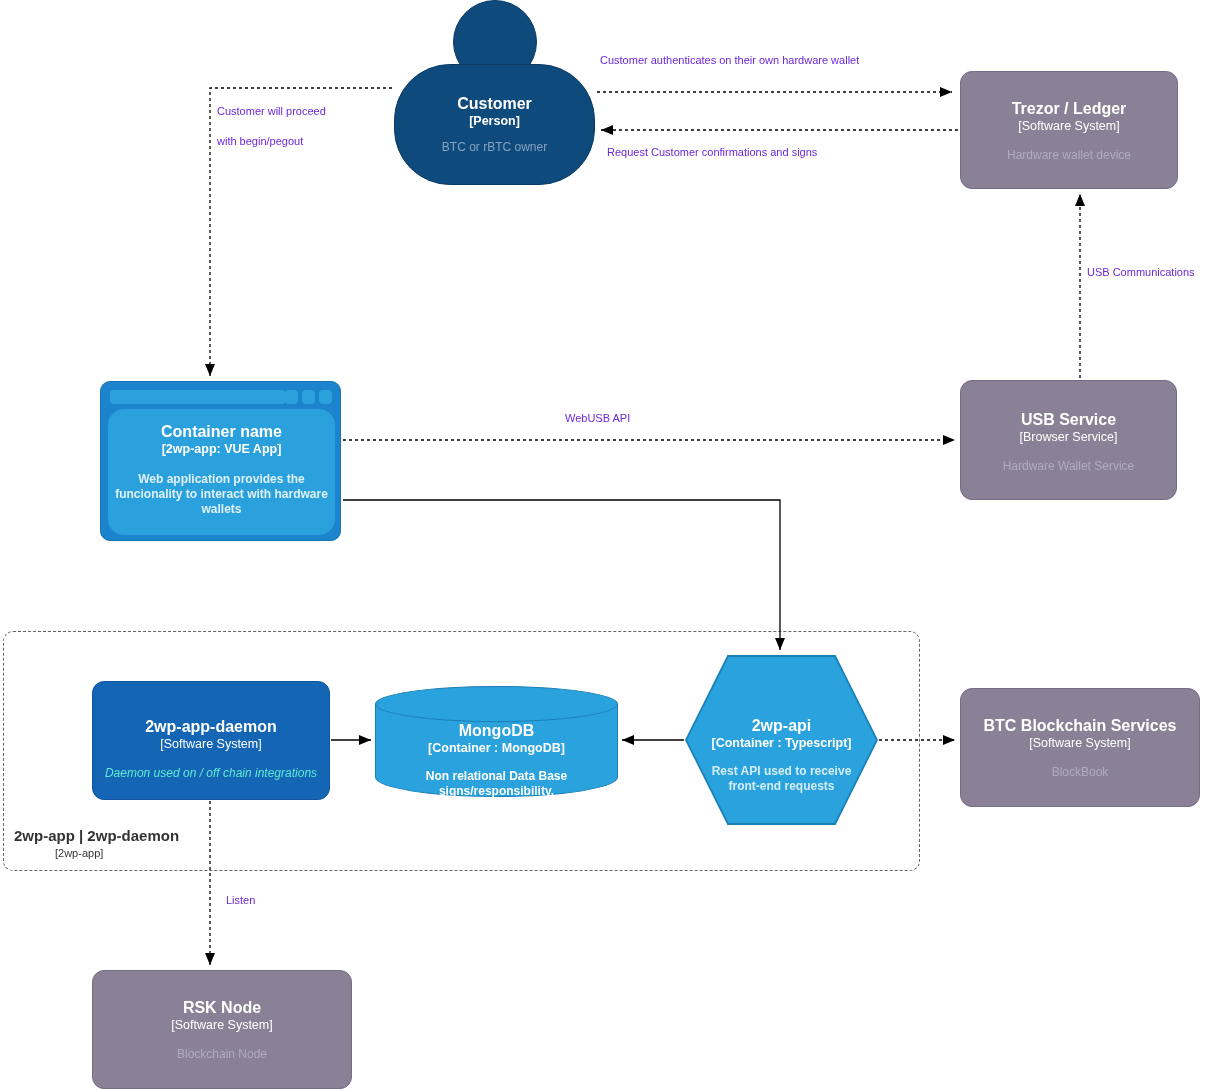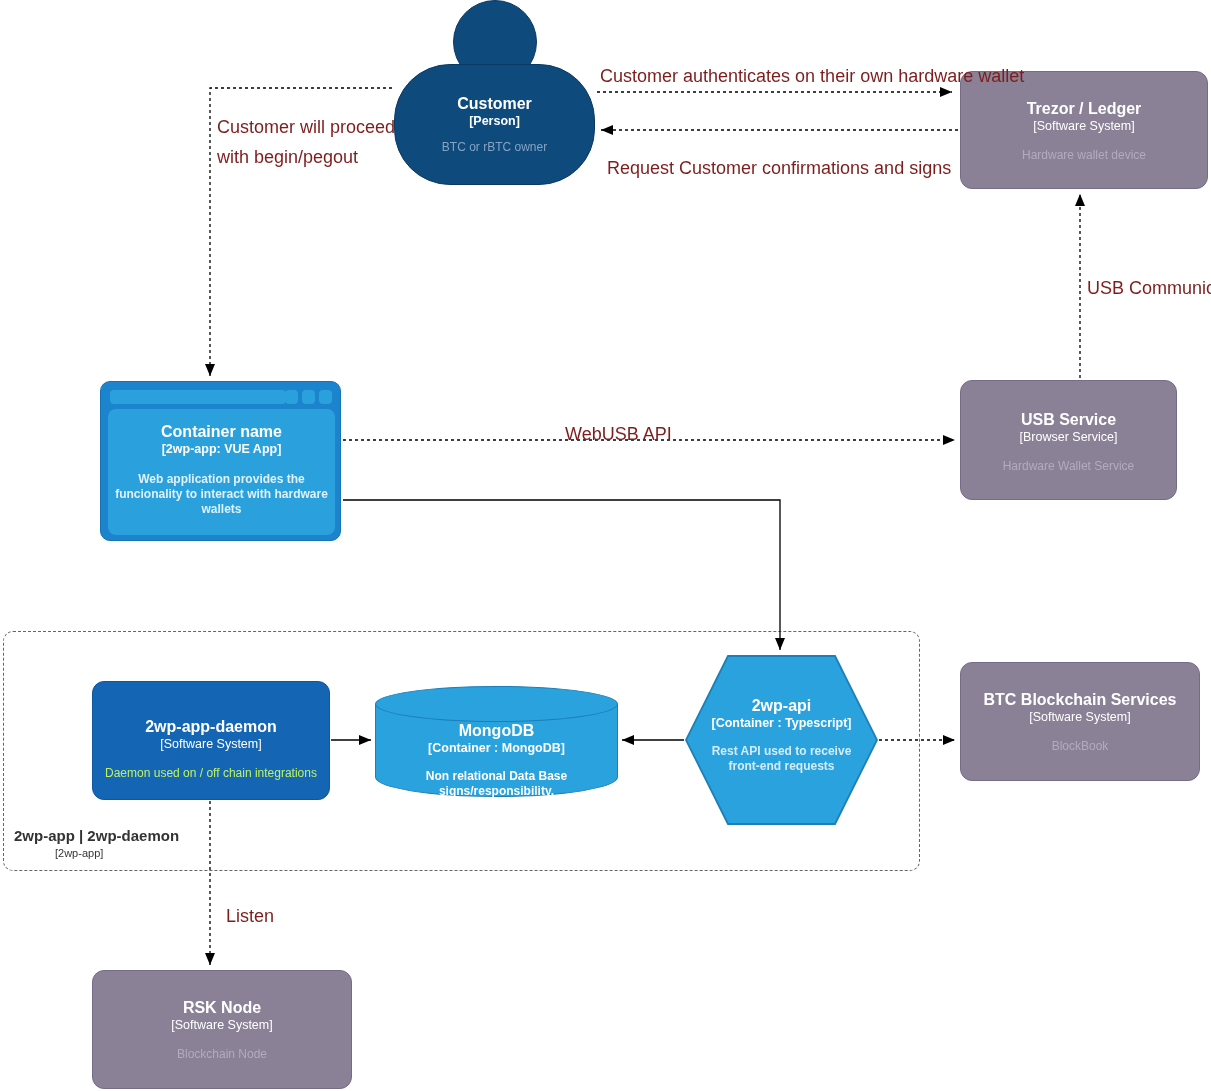--- a/index.html
+++ b/index.html
@@ -18,70 +18,70 @@
   .person-body{left:394px;top:64px;width:201px;height:121px;border-radius:56px;
     background:#0e4a7c;border:1px solid #0a3a64;padding-top:30px;}
   .person-body .node-desc{color:#86a3c2;margin-top:10px;}
 
   
   .gray{background:#8a8196;border:1px solid #756d88;padding-top:28px;}
   .gray .node-desc{color:#b2abbf;}
 
   
   .bluebox{background:#1565b5;border:1px solid #0f56a0;padding-top:36px;}
-  .bluebox .node-desc{color:#bef264;}
+  .bluebox .node-desc{color:#5eead4;font-style:italic;}
 
   
   .browser{left:100px;top:381px;width:241px;height:160px;background:#1b84cc;
     border:1px solid #1674b5;border-radius:10px;}
   .browser-bar-addr{position:absolute;left:9px;top:8px;width:176px;height:14px;border-radius:4px;background:#2aa1dd;}
   .browser-btn{position:absolute;top:8px;width:13px;height:14px;border-radius:4px;background:#2aa1dd;}
-  .browser-content{position:absolute;left:7px;top:27px;width:227px;height:126px;border-radius:8px;
+  .browser-content{position:absolute;left:7px;top:27px;width:227px;height:126px;border-radius:16px;
     background:#2aa1dd;padding-top:14px;box-sizing:border-box;}
   .browser-content .node-desc{font-weight:bold;color:rgba(255,255,255,.85);margin-top:14px;padding:0 6px;}
 
   
   .cylinder{left:375px;top:686px;width:243px;height:111px;}
   .cyl-body{position:absolute;left:0;right:0;top:18px;bottom:0;background:#29a2dd;
     border:1.5px solid #1b7fb8;border-top:none;border-radius:0 0 50% 50% / 0 0 20px 20px;box-sizing:border-box;}
   .cyl-top{position:absolute;left:0;right:0;top:0;height:36px;border-radius:50%;
     background:#29a2dd;border:1.5px solid #1b7fb8;box-sizing:border-box;}
   .cyl-text{position:absolute;left:0;right:0;top:36px;}
   .cyl-text .node-desc{font-weight:bold;color:#fff;margin-top:12px;}
 
   
   .hex-outer{left:685px;top:655px;width:193px;height:170px;background:#1b7fb8;
     clip-path:polygon(22% 0,78% 0,100% 50%,78% 100%,22% 100%,0 50%);}
   .hex-inner{position:absolute;left:2px;top:2px;right:2px;bottom:2px;background:#29a2dd;
-    clip-path:polygon(22% 0,78% 0,100% 50%,78% 100%,22% 100%,0 50%);padding-top:40px;box-sizing:border-box;}
+    clip-path:polygon(22% 0,78% 0,100% 50%,78% 100%,22% 100%,0 50%);padding-top:60px;box-sizing:border-box;}
   .hex-inner .node-desc{font-weight:bold;color:rgba(255,255,255,.8);margin-top:12px;padding:0 14px;}
 
   
   .boundary{position:absolute;left:3px;top:631px;width:917px;height:240px;border:1.5px dashed #666;
     border-radius:10px;box-sizing:border-box;z-index:1;}
   .boundary-title{position:absolute;left:10px;bottom:26px;font-size:15px;font-weight:bold;color:#333;}
   .boundary-sub{position:absolute;left:10px;bottom:11px;font-size:11px;color:#333;padding-left:41px;}
 
-  .edge-label{position:absolute;font-size:18px;color:#7f1d1d;z-index:6;white-space:nowrap;margin-top:12px;}
+  .edge-label{position:absolute;font-size:11px;color:#6d28d9;z-index:6;white-space:nowrap;}
 
   svg.overlay{position:absolute;left:0;top:0;z-index:5;pointer-events:none;}
 </style>
 </head>
 <body>
 
 <div class="canvas">
 
   <div class="person-head"></div>
   <div class="node person-body">
     <div class="node-title">Customer</div>
     <div class="node-subtitle bold">[Person]</div>
     <div class="node-desc">BTC or rBTC owner</div>
   </div>
 
-  <div class="node gray rounded" style="left:960px;top:71px;width:248px;height:118px;">
+  <div class="node gray rounded" style="left:960px;top:71px;width:218px;height:118px;">
     <div class="node-title">Trezor / Ledger</div>
     <div class="node-subtitle">[Software System]</div>
     <div class="node-desc">Hardware wallet device</div>
   </div>
 
   <div class="node gray rounded" style="left:960px;top:380px;width:217px;height:120px;padding-top:30px;">
     <div class="node-title">USB Service</div>
     <div class="node-subtitle">[Browser Service]</div>
     <div class="node-desc">Hardware Wallet Service</div>
   </div>
@@ -120,21 +120,21 @@
   </div>
 
   <div class="node hex-outer">
     <div class="hex-inner">
       <div class="node-title">2wp-api</div>
       <div class="node-subtitle bold">[Container : Typescript]</div>
       <div class="node-desc">Rest API used to receive front-end requests</div>
     </div>
   </div>
 
-  <div class="node gray rounded" style="left:960px;top:662px;width:240px;height:119px;">
+  <div class="node gray rounded" style="left:960px;top:688px;width:240px;height:119px;">
     <div class="node-title">BTC Blockchain Services</div>
     <div class="node-subtitle">[Software System]</div>
     <div class="node-desc">BlockBook</div>
   </div>
 
   <div class="node gray rounded" style="left:92px;top:970px;width:260px;height:119px;">
     <div class="node-title">RSK Node</div>
     <div class="node-subtitle">[Software System]</div>
     <div class="node-desc">Blockchain Node</div>
   </div>

